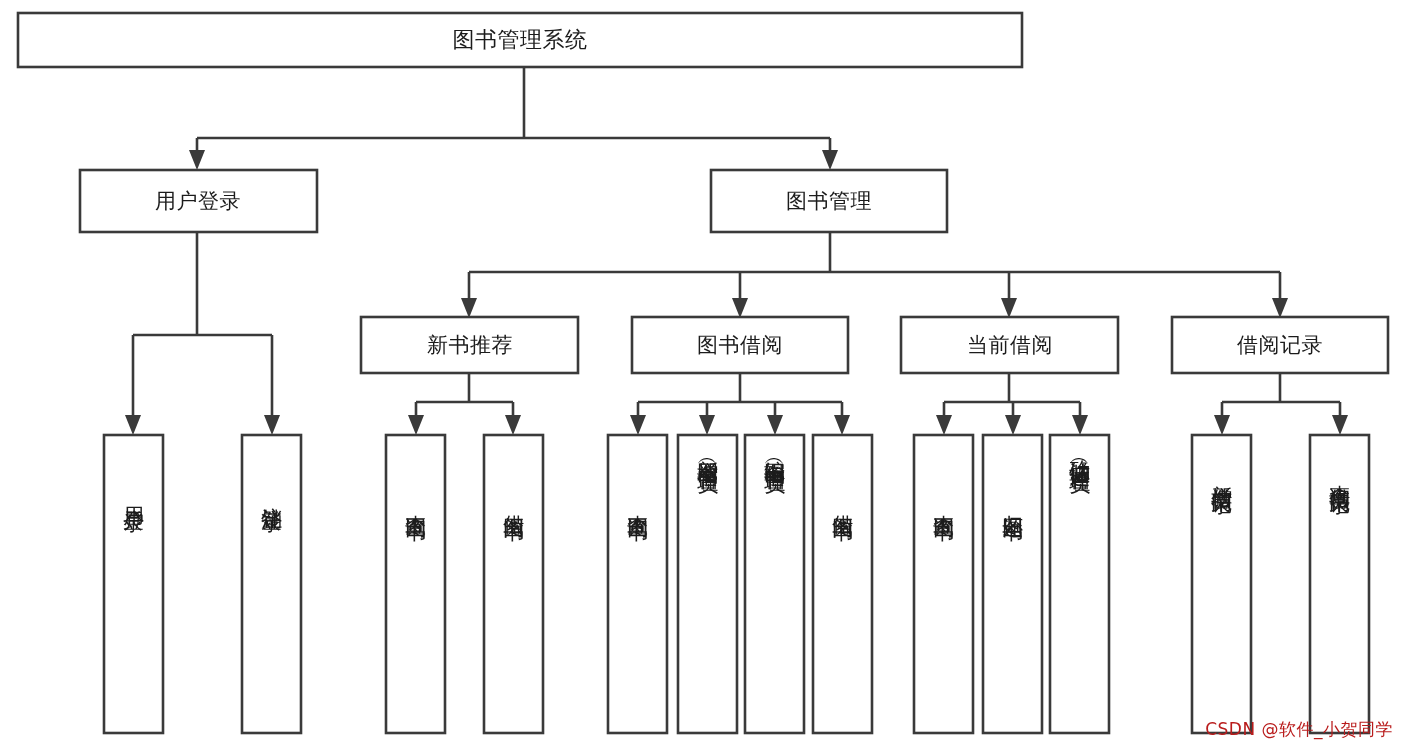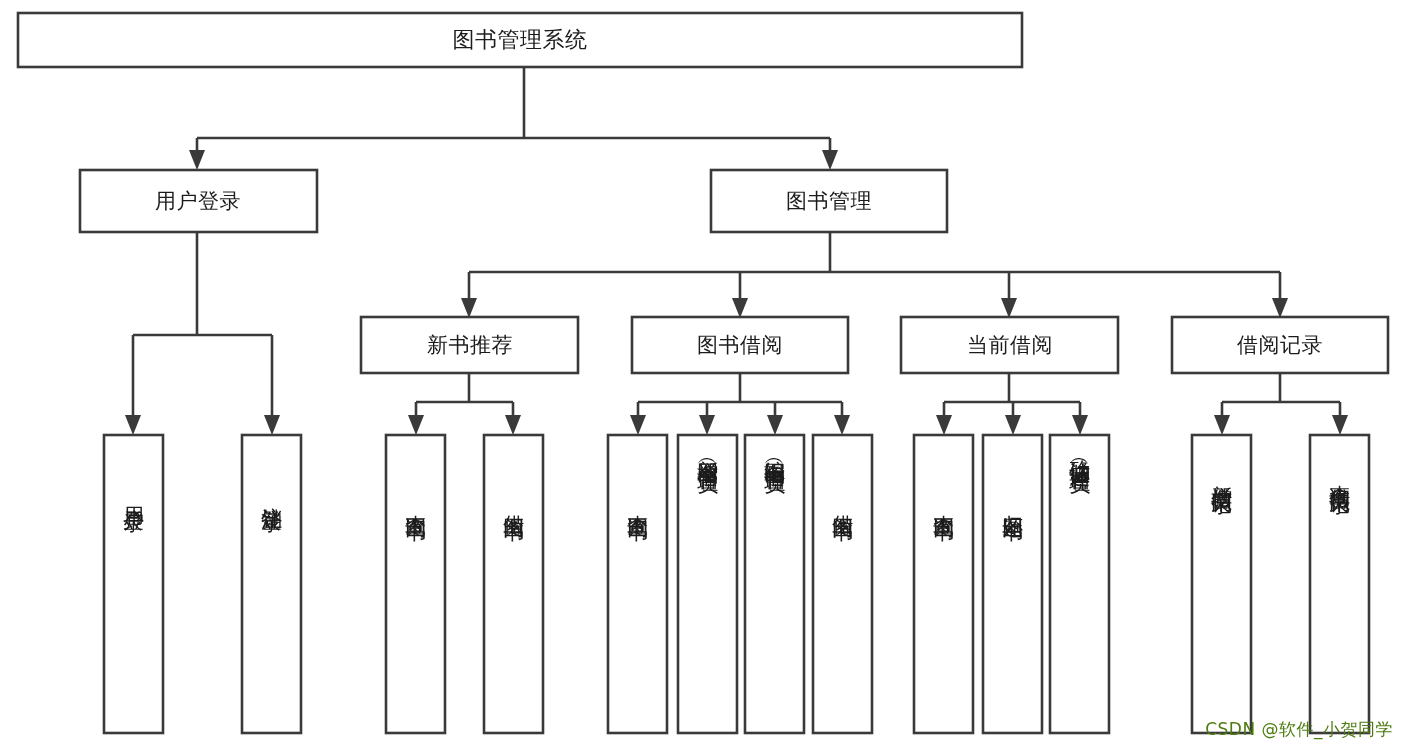--- a/index.html
+++ b/index.html
@@ -72,21 +72,21 @@
     letter-spacing: 2px;
     white-space: nowrap;
     text-align: left;
   }
   .watermark {
     position: absolute;
     right: 8px;
     bottom: 6px;
     font-family: "DejaVu Sans", "Liberation Sans", sans-serif;
     font-size: 17px;
-    color: #4d7c0f;
+    color: #b91c1c;
     letter-spacing: 0.5px;
     white-space: nowrap;
     pointer-events: none;
   }
 </style>
 </head>
 <body>
 
 <div id="diagram-root">
 

